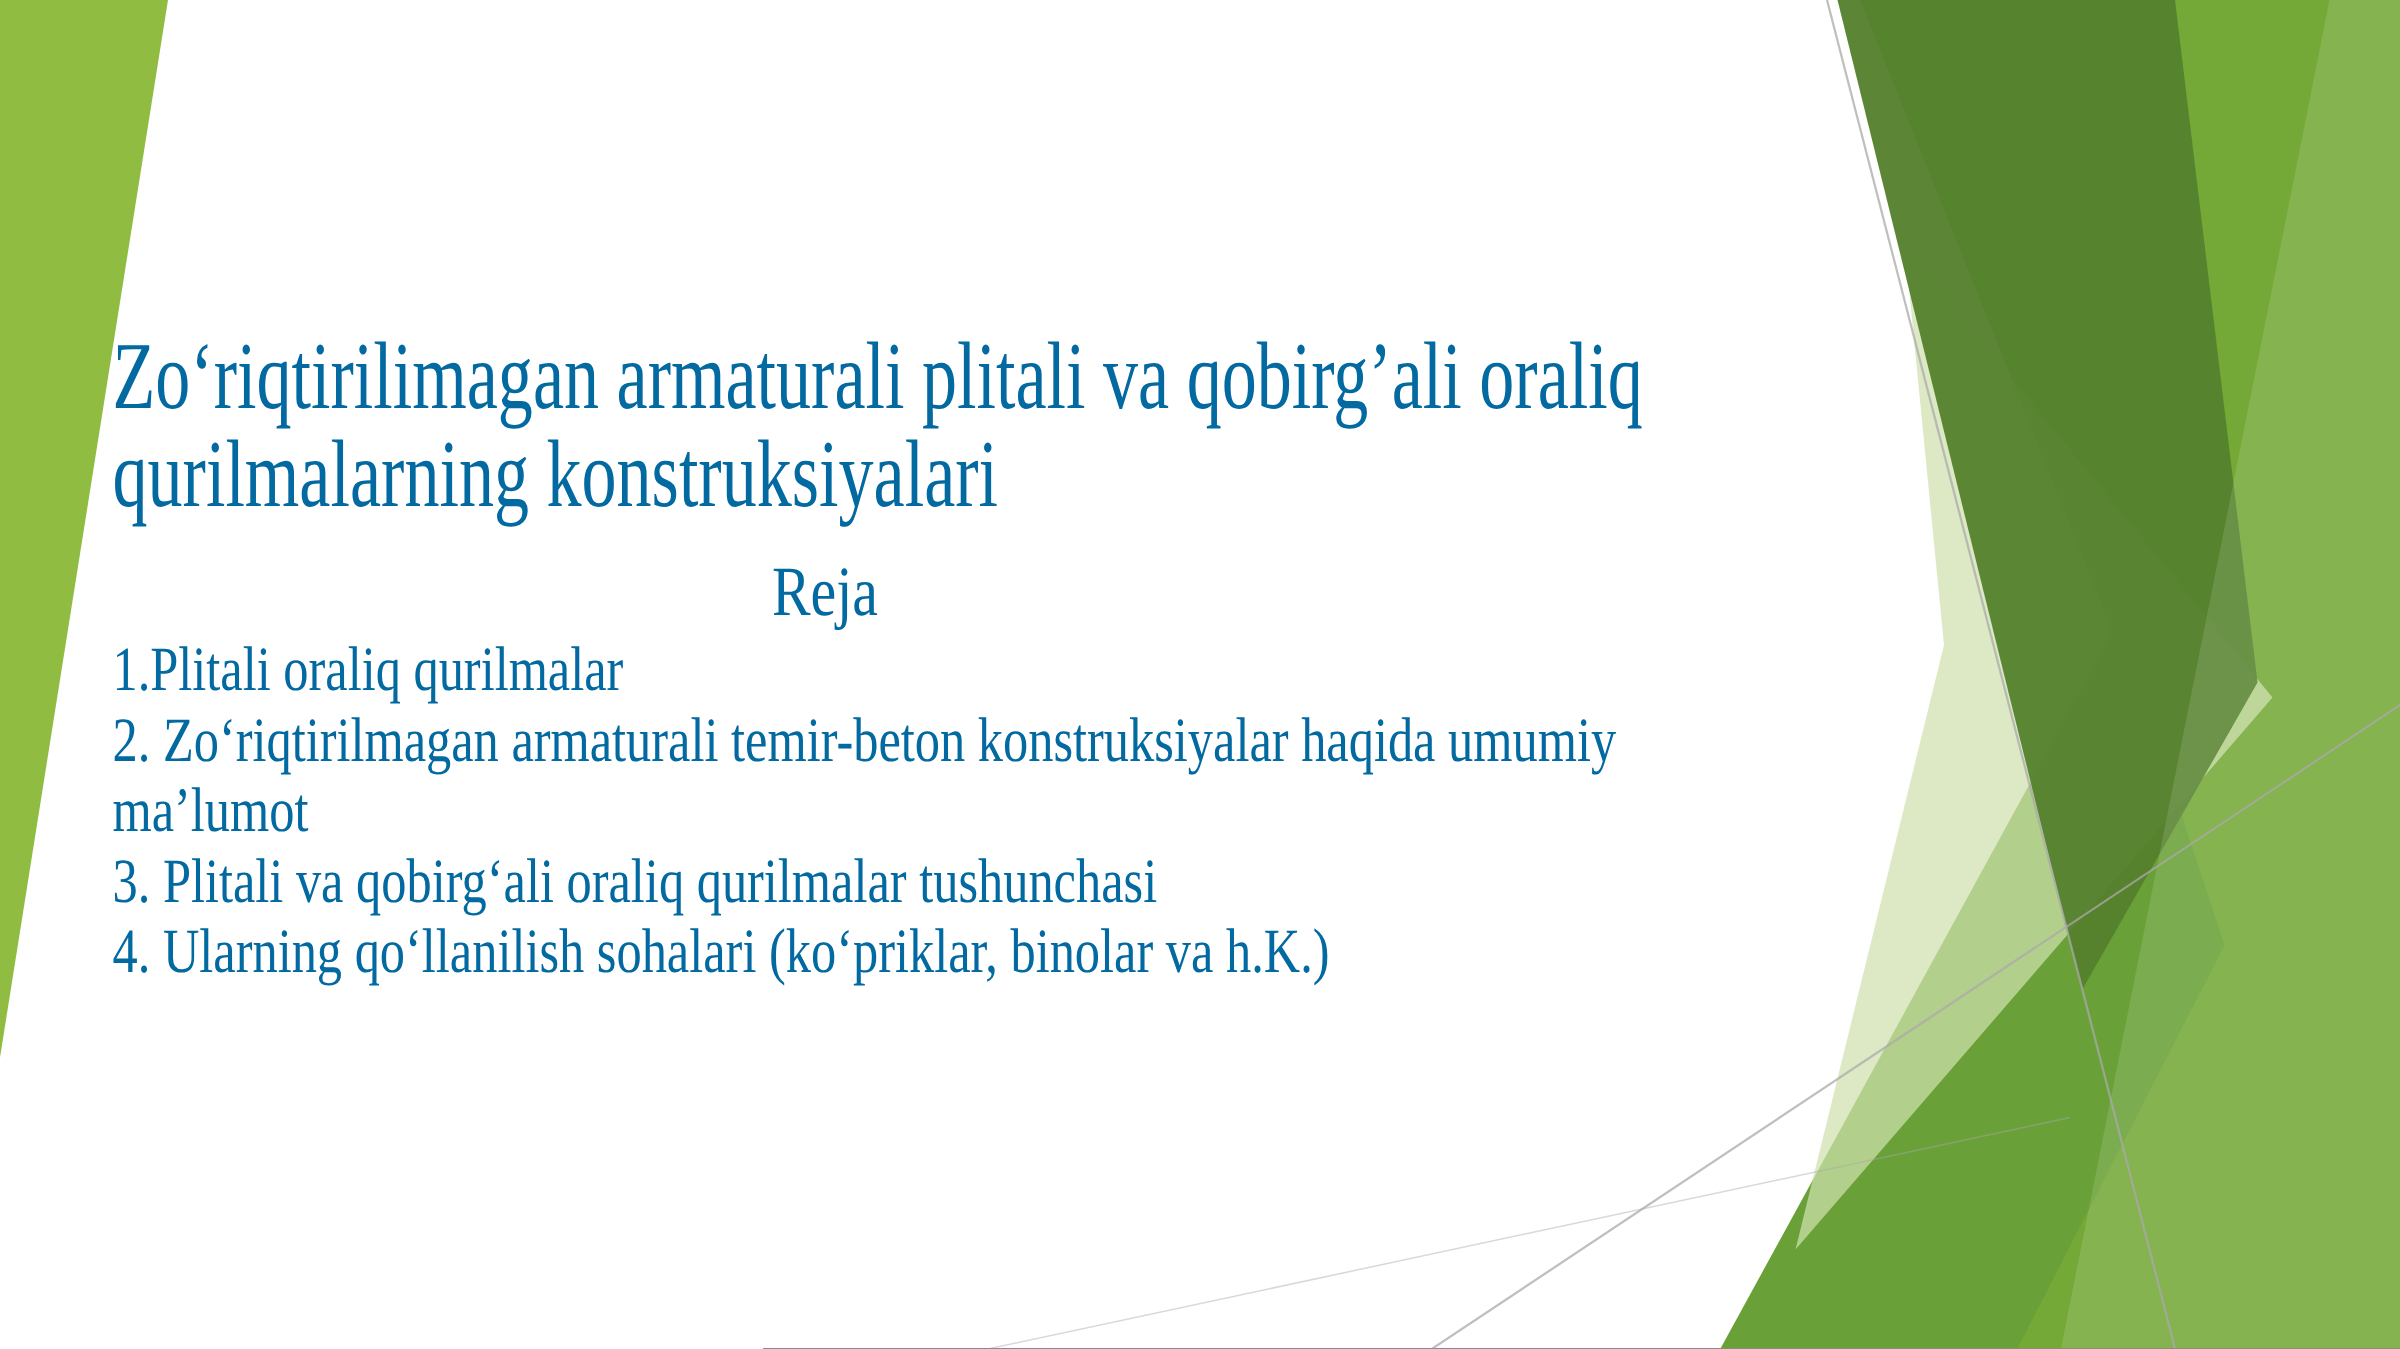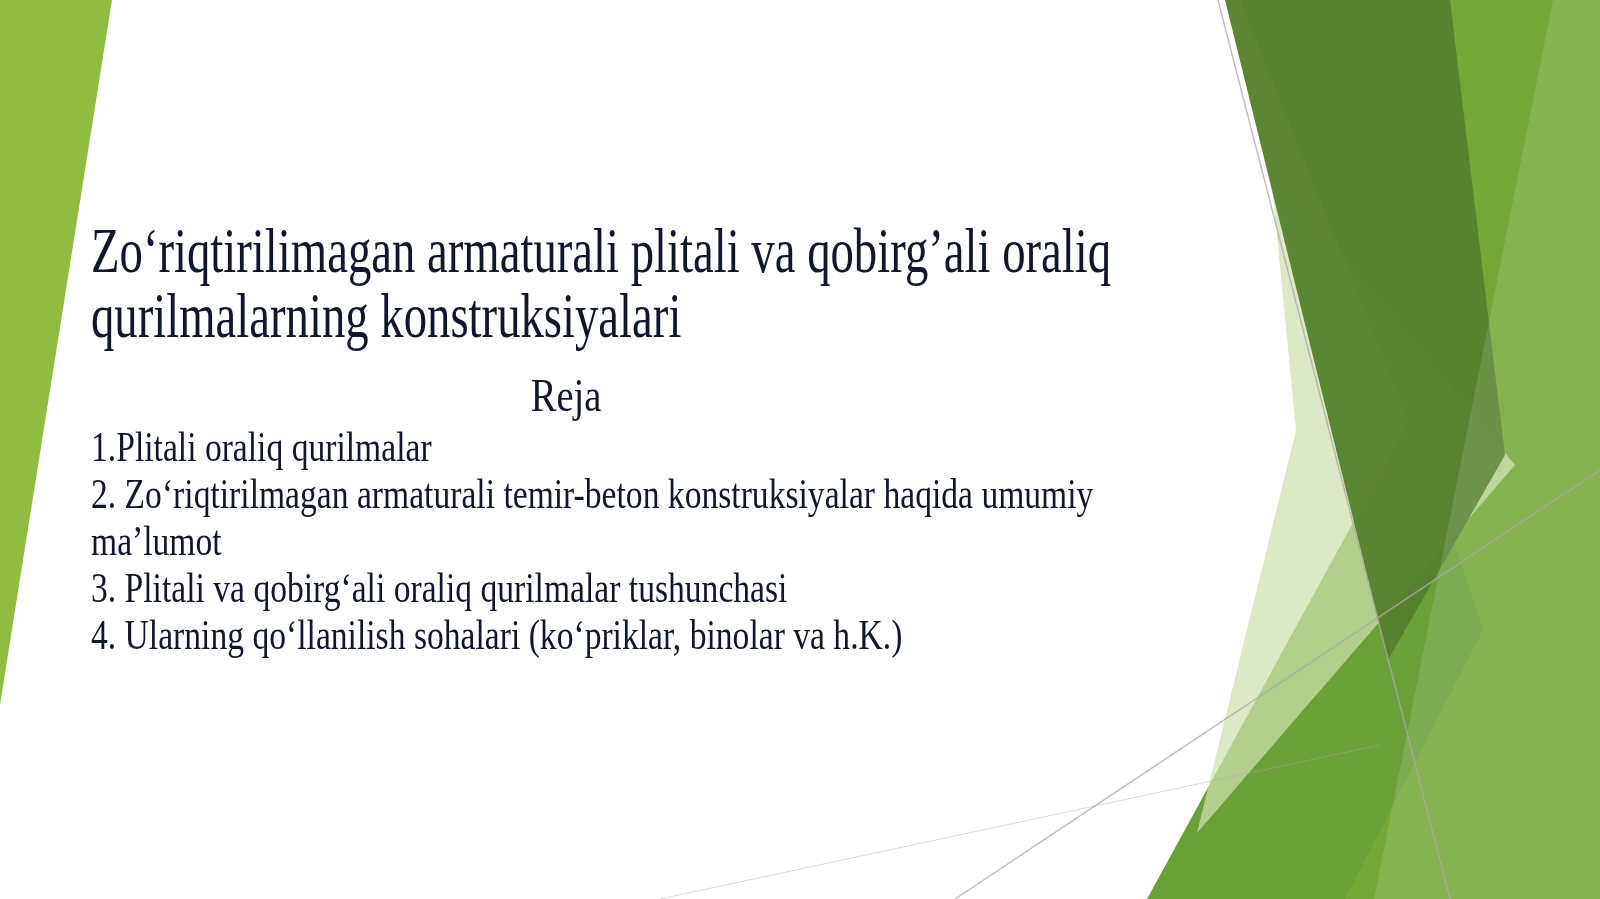--- a/index.html
+++ b/index.html
@@ -18,25 +18,25 @@
   .decor-svg {
     position: absolute;
     left: 0;
     top: 0;
     width: 1600px;
     height: 899px;
     display: block;
   }
   .text-layer {
     position: absolute;
-    left: 16px;
+    left: 0;
     top: 0;
     width: 1360px;
     height: 899px;
-    color: #0f172a;
+    color: #0369a1;
   }
   .slide-title {
     position: absolute;
     left: 75px;
     top: 218px;
     width: 1600px;
     font-size: 64px;
     line-height: 65px;
     transform: scaleX(0.73);
     transform-origin: left top;

